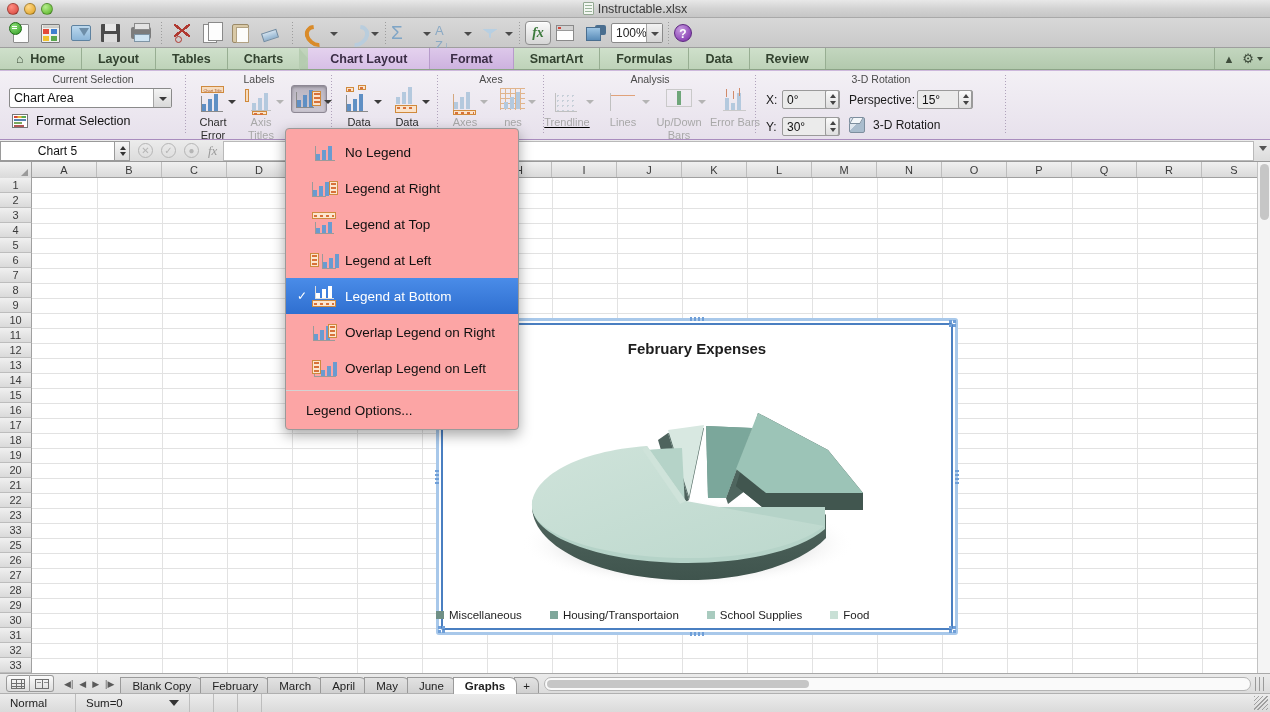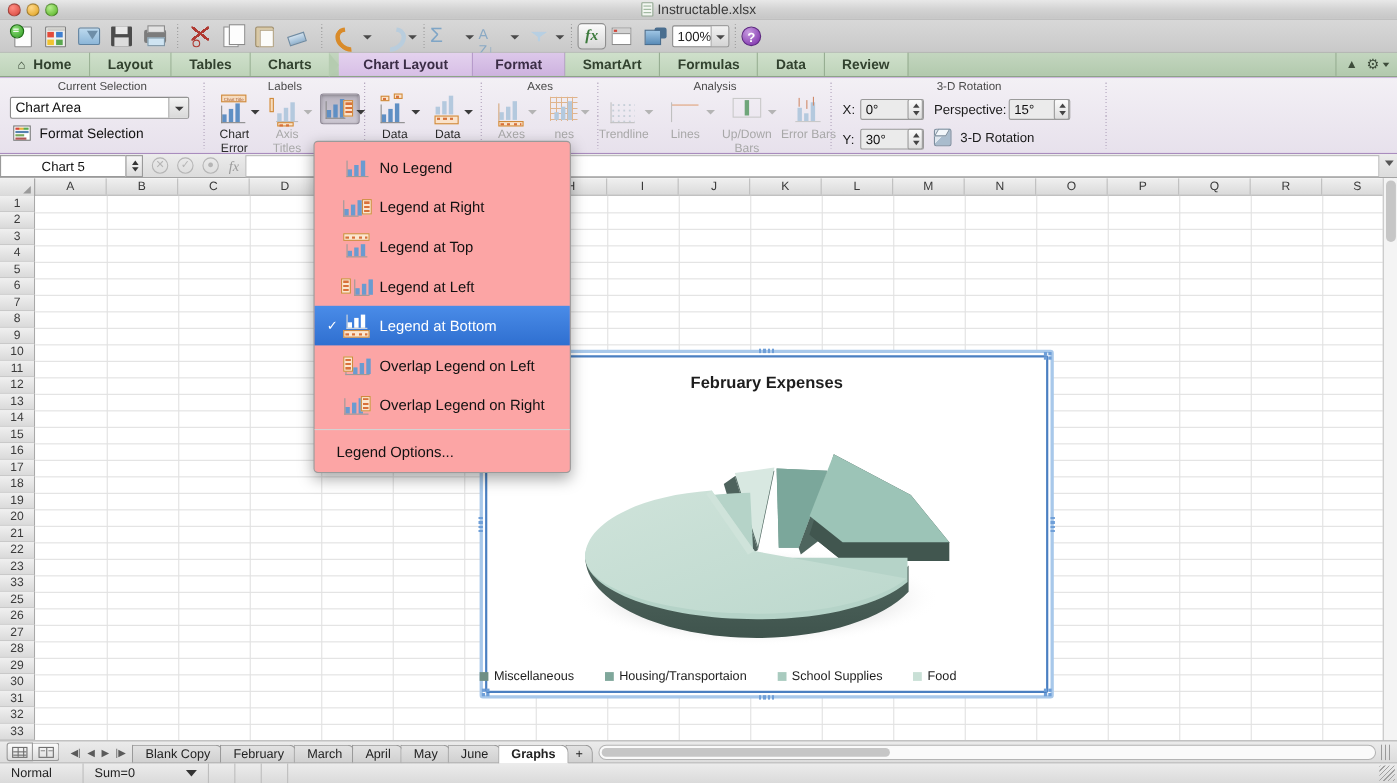--- a/index.html
+++ b/index.html
@@ -657,21 +657,21 @@
         </div>
         <div class="rlabel">nes</div>
       </div>
       <span class="rcar dis" style="left:90px; top:29px;"></span>
       <div class="gsep"></div>
     </div>
 
     <div class="grp" style="left:544px; width:212px;">
       <div class="glabel">Analysis</div>
 
-      <div class="rbtn dis" style="left:0px; top:14px;">
+      <div class="rbtn dis" style="left:0px; top:14px;text-decoration:underline;">
         <div class="ricon">
           <span style="position:absolute;left:5px;bottom:4px;width:22px;height:18px;
             background:radial-gradient(circle,#c6cfd8 1px,transparent 1px) 0 0/5px 5px;"></span>
           <span class="baseline" style="left:5px;bottom:3px;width:22px;background:#c0c0c0;"></span>
           <span class="axisline" style="left:5px;bottom:3px;height:19px;background:#c0c0c0;"></span>
         </div>
         <div class="rlabel">Trendline</div>
       </div>
       <span class="rcar dis" style="left:42px; top:29px;"></span>
 
@@ -1017,47 +1017,47 @@
         <span class="g-base wh" style="left:5px;bottom:9px;width:19px;"></span>
         <span class="g-axis wh" style="left:5px;bottom:9px;height:13px;"></span>
         <span class="g-legh" style="left:2px;bottom:1px;width:24px;"></span>
       </span>
       <span class="menu-label">Legend at Bottom</span>
     </div>
 
     <div class="menu-item">
       <span class="menu-check"></span>
       <span class="menu-ico">
+        <span class="g-bars" style="left:4px;">
+            <i class="a"></i>
+            <i class="b"></i>
+            <i class="c"></i>
+          </span>
+        <span class="g-base" style="left:3px;width:22px;"></span>
+          <span class="g-axis" style="left:3px;"></span>
+        <span class="g-legv" style="right:3px;bottom:6px;"></span>
+      </span>
+      <span class="menu-label">Overlap Legend on Right</span>
+    </div>
+
+    <div class="menu-item">
+      <span class="menu-check"></span>
+      <span class="menu-ico">
         <span class="g-bars" style="left:11px;">
             <i class="a"></i>
             <i class="b"></i>
             <i class="c"></i>
           </span>
         <span class="g-base" style="left:4px;width:22px;"></span>
           <span class="g-axis" style="left:4px;"></span>
         <span class="g-legv" style="left:2px;bottom:6px;"></span>
       </span>
       <span class="menu-label">Overlap Legend on Left</span>
     </div>
 
-    <div class="menu-item">
-      <span class="menu-check"></span>
-      <span class="menu-ico">
-        <span class="g-bars" style="left:4px;">
-            <i class="a"></i>
-            <i class="b"></i>
-            <i class="c"></i>
-          </span>
-        <span class="g-base" style="left:3px;width:22px;"></span>
-          <span class="g-axis" style="left:3px;"></span>
-        <span class="g-legv" style="right:3px;bottom:6px;"></span>
-      </span>
-      <span class="menu-label">Overlap Legend on Right</span>
-    </div>
-
     <div class="menu-sep"></div>
 
     <div class="menu-item options">
       <span class="menu-label">Legend Options...</span>
     </div>
   </div>
 
   <div class="hscrollrow">
     <div class="viewbtns">
       <div class="viewbtn">

